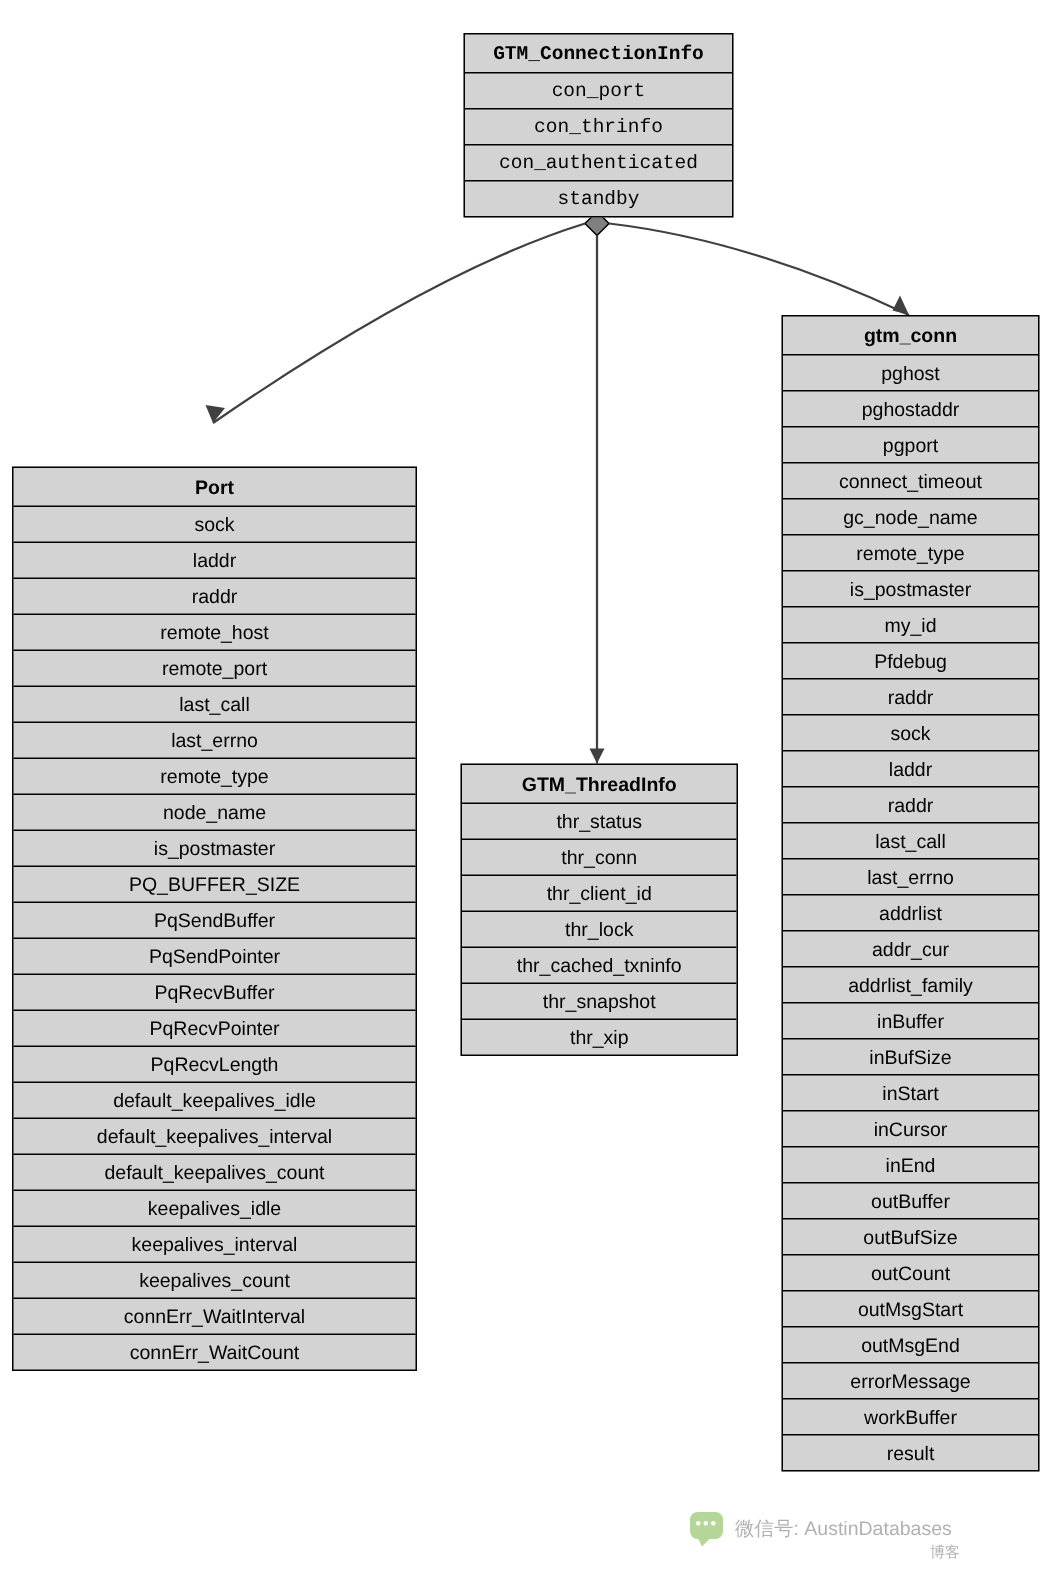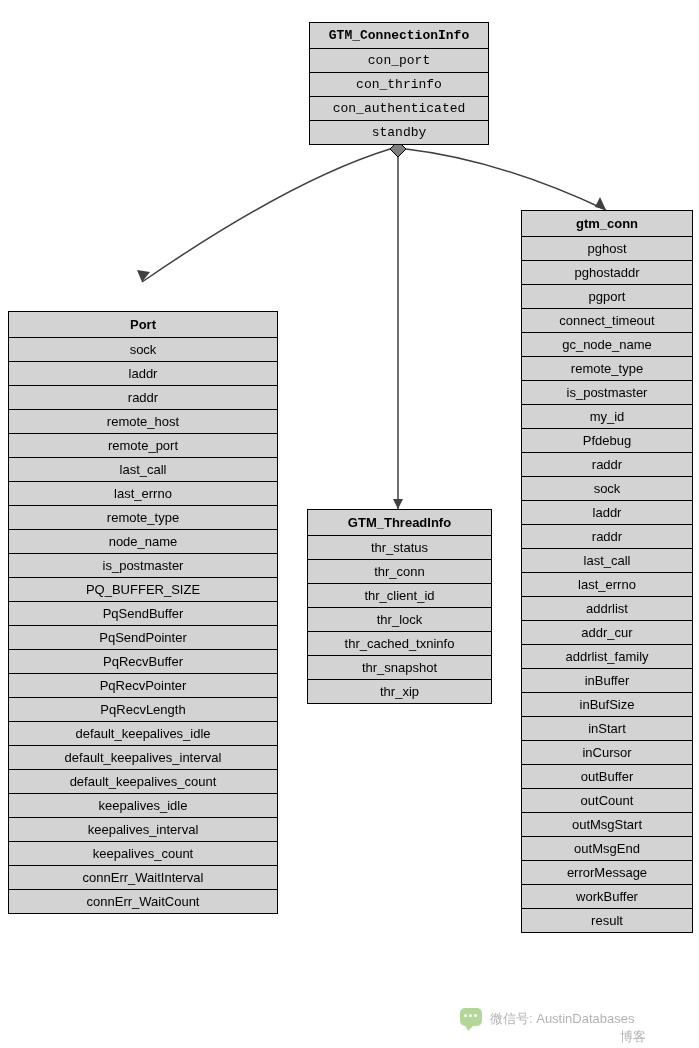--- a/index.html
+++ b/index.html
@@ -167,32 +167,34 @@
       <div class="attr">raddr</div>
       <div class="attr">last_call</div>
       <div class="attr">last_errno</div>
       <div class="attr">addrlist</div>
       <div class="attr">addr_cur</div>
       <div class="attr">addrlist_family</div>
       <div class="attr">inBuffer</div>
       <div class="attr">inBufSize</div>
       <div class="attr">inStart</div>
       <div class="attr">inCursor</div>
+      <div class="attr">inEnd</div>
       <div class="attr">outBuffer</div>
+      <div class="attr">outBufSize</div>
       <div class="attr">outCount</div>
       <div class="attr">outMsgStart</div>
       <div class="attr">outMsgEnd</div>
       <div class="attr">errorMessage</div>
       <div class="attr">workBuffer</div>
       <div class="attr">result</div>
     </div>
 
   <div class="chat-bubble" style="left:460px; top:1008px;">
     <div class="chat-dots">
         <span></span>
         <span></span>
         <span></span>
       </div>
   </div>
   <div class="watermark" style="left:490px; top:1010px;text-align:center;">微信号: AustinDatabases</div>
-  <div class="watermark" style="left:620px; top:1028px; font-size:13px;">博客</div>
+  <div class="watermark" style="left:620px; top:1028px; font-size:10px;">博客</div>
 
 </div>
 
 </body></html>

